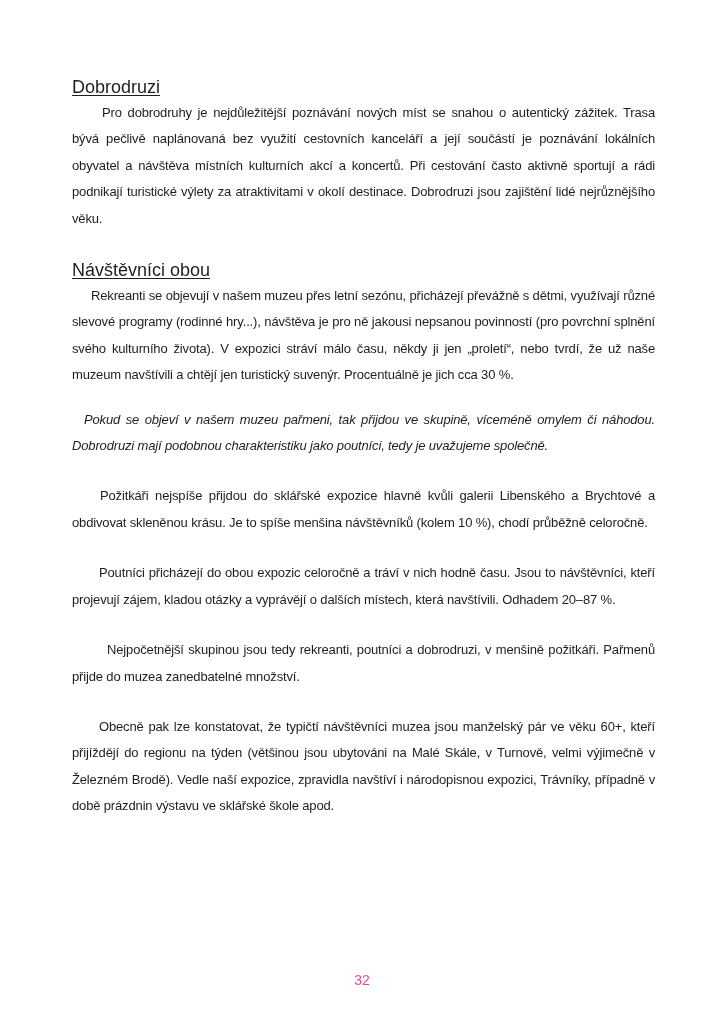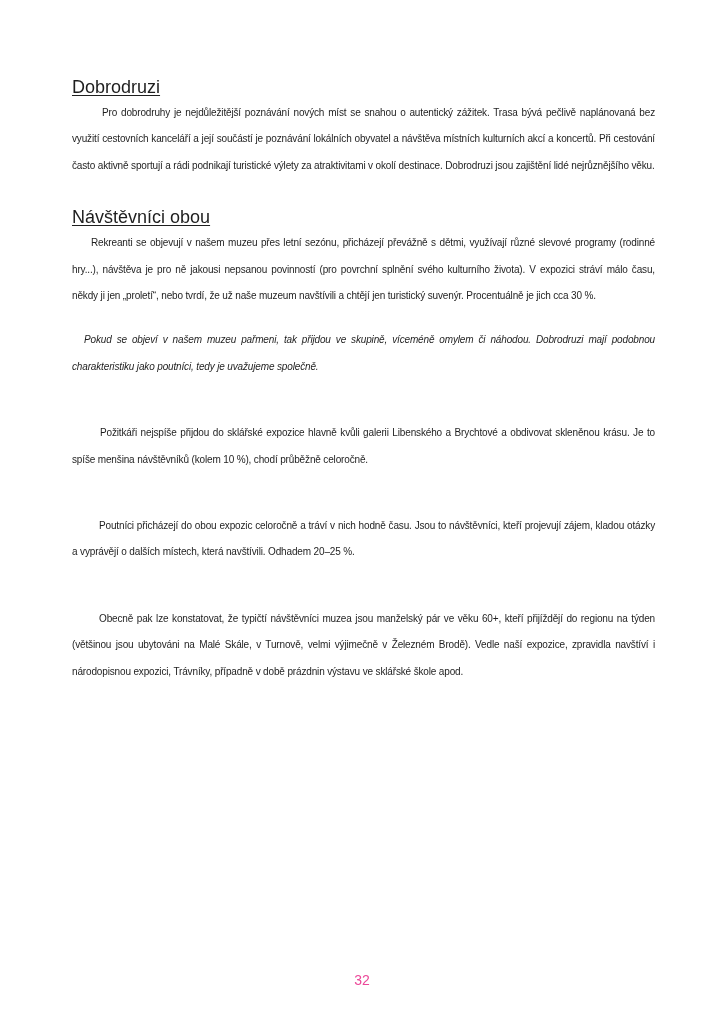--- a/index.html
+++ b/index.html
@@ -23,38 +23,38 @@
     }
     .heading {
       font-size: 18px;
       line-height: 26px;
       text-decoration: underline;
       text-underline-offset: 2px;
       margin: 0;
       font-weight: normal;
     }
     .para {
-      font-size: 10px;
+      font-size: 13px;
       line-height: 26.4px;
       margin: 0;
       text-align: justify;
       letter-spacing: -0.15px;
     }
     .para.last-left {
       text-align-last: left;
     }
     .ind-a { text-indent: 30px; }
     .ind-b { text-indent: 19px; }
     .ind-c { text-indent: 12px; }
     .ind-d { text-indent: 28px; }
     .ind-e { text-indent: 27px; }
     .ind-f { text-indent: 35px; }
     .gap-heading { margin-top: 25px; }
     .gap-para { margin-top: 18px; font-style: italic; }
-    .gap-para-lg { margin-top: 40px; }
+    .gap-para-lg { margin-top: 24px; }
     .page-number {
       position: absolute;
       left: 0;
       right: 0;
       top: 972px;
       text-align: center;
       font-size: 14px;
       color: #ec4899;
     }
   </style>
@@ -66,19 +66,20 @@
   <section>
     <h2 class="heading">Dobrodruzi</h2>
     <p class="para ind-a last-left">Pro dobrodruhy je nejdůležitější poznávání nových míst se snahou o autentický zážitek. Trasa bývá pečlivě naplánovaná bez využití cestovních kanceláří a její součástí je poznávání lokálních obyvatel a návštěva místních kulturních akcí a koncertů. Při cestování často aktivně sportují a rádi podnikají turistické výlety za atraktivitami v okolí destinace. Dobrodruzi jsou zajištění lidé nejrůznějšího věku.</p>
   </section>
 
   <section class="gap-heading">
     <h2 class="heading">Návštěvníci obou</h2>
     <p class="para ind-b last-left">Rekreanti se objevují v našem muzeu přes letní sezónu, přicházejí převážně s dětmi, využívají různé slevové programy (rodinné hry...), návštěva je pro ně jakousi nepsanou povinností (pro povrchní splnění svého kulturního života). V expozici stráví málo času, někdy ji jen „proletí“, nebo tvrdí, že už naše muzeum navštívili a chtějí jen turistický suvenýr. Procentuálně je jich cca 30 %.</p>
     <p class="para ind-c last-left gap-para">Pokud se objeví v našem muzeu pařmeni, tak přijdou ve skupině, víceméně omylem či náhodou. Dobrodruzi mají podobnou charakteristiku jako poutníci, tedy je uvažujeme společně.</p>
     <p class="para ind-d last-left gap-para-lg">Požitkáři nejspíše přijdou do sklářské expozice hlavně kvůli galerii Libenského a Brychtové a obdivovat skleněnou krásu. Je to spíše menšina návštěvníků (kolem 10 %), chodí průběžně celoročně.</p>
-    <p class="para ind-e last-left gap-para-lg">Poutníci přicházejí do obou expozic celoročně a tráví v nich hodně času. Jsou to návštěvníci, kteří projevují zájem, kladou otázky a vyprávějí o dalších místech, která navštívili. Odhadem 20–25 %.</p>
+    <p class="para ind-e last-left gap-para-lg">Poutníci přicházejí do obou expozic celoročně a tráví v nich hodně času. Jsou to návštěvníci, kteří projevují zájem, kladou otázky a vyprávějí o dalších místech, která navštívili. Odhadem 20–87 %.</p>
+    <p class="para ind-f last-left gap-para-lg">Nejpočetnější skupinou jsou tedy rekreanti, poutníci a dobrodruzi, v menšině požitkáři. Pařmenů přijde do muzea zanedbatelné množství.</p>
     <p class="para ind-e last-left gap-para-lg">Obecně pak lze konstatovat, že typičtí návštěvníci muzea jsou manželský pár ve věku 60+, kteří přijíždějí do regionu na týden (většinou jsou ubytováni na Malé Skále, v Turnově, velmi výjimečně v Železném Brodě). Vedle naší expozice, zpravidla navštíví i národopisnou expozici, Trávníky, případně v době prázdnin výstavu ve sklářské škole apod.</p>
   </section>
 
 </div>
 
 <div class="page-number">32</div>
 
 </body></html>

